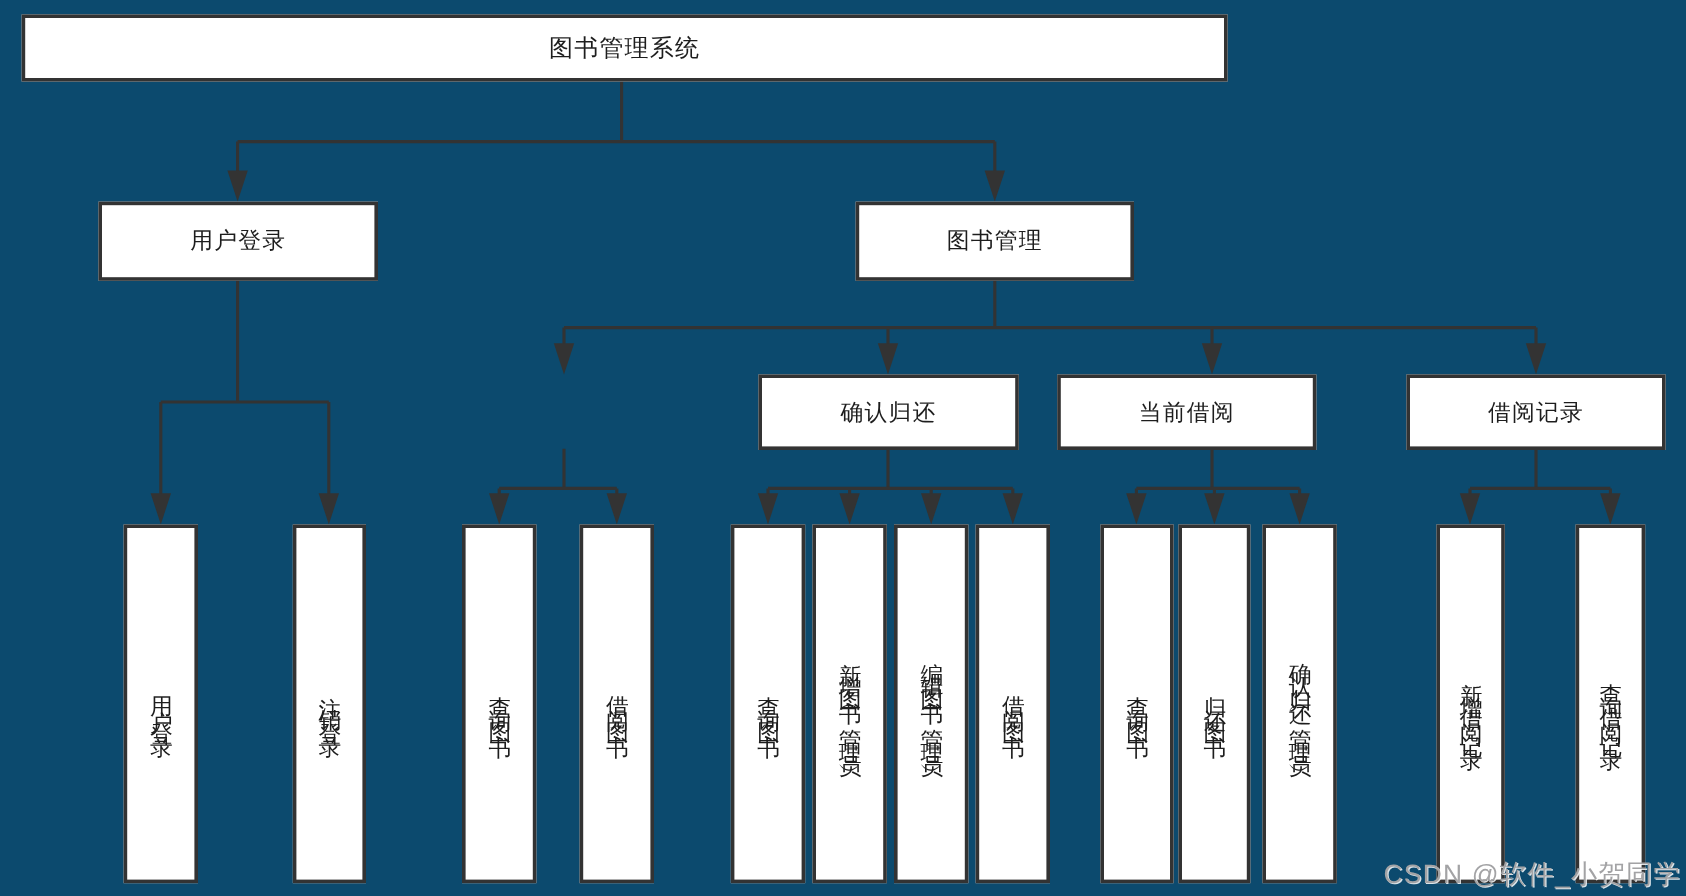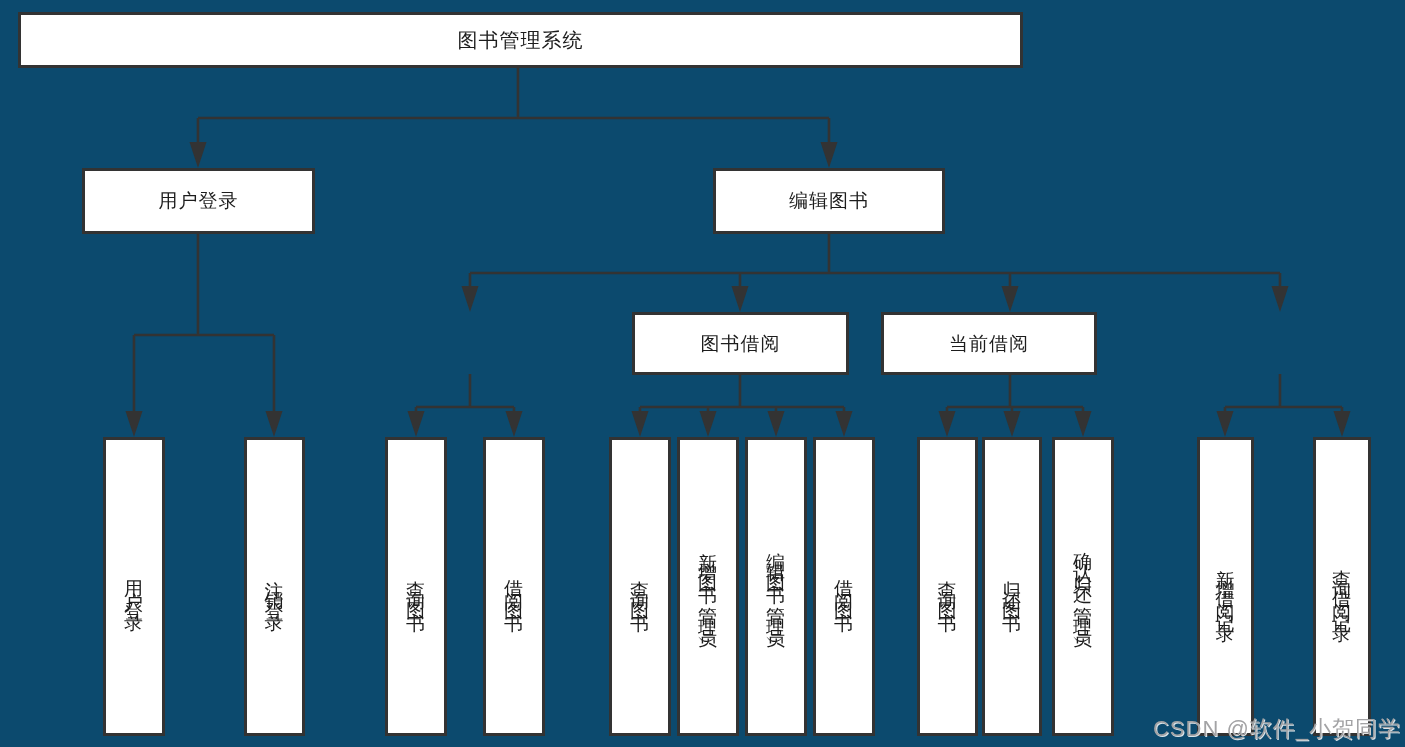--- a/index.html
+++ b/index.html
@@ -85,28 +85,31 @@
   </svg>
 
   <div class="node root" style="left:18px;top:12px;width:1005px;height:56px">
     <span>图书管理系统</span>
   </div>
 
   <div class="node" style="left:82px;top:168px;width:233px;height:66px">
     <span>用户登录</span>
   </div>
   <div class="node" style="left:713px;top:168px;width:232px;height:66px">
-    <span>编辑图书</span>
+    <span>图书管理</span>
   </div>
 
   <div class="node" style="left:632px;top:312px;width:217px;height:63px">
-    <span>图书借阅</span>
+    <span>确认归还</span>
   </div>
   <div class="node" style="left:881px;top:312px;width:216px;height:63px">
     <span>当前借阅</span>
+  </div>
+  <div class="node" style="left:1172px;top:312px;width:216px;height:63px">
+    <span>借阅记录</span>
   </div>
 
   <div class="node leaf" style="left:103px;top:437px;width:62px;height:299px">
     <span>用户登录</span>
   </div>
   <div class="node leaf" style="left:244px;top:437px;width:61px;height:299px">
     <span>注销登录</span>
   </div>
 
   <div class="node leaf" style="left:385px;top:437px;width:62px;height:299px">

